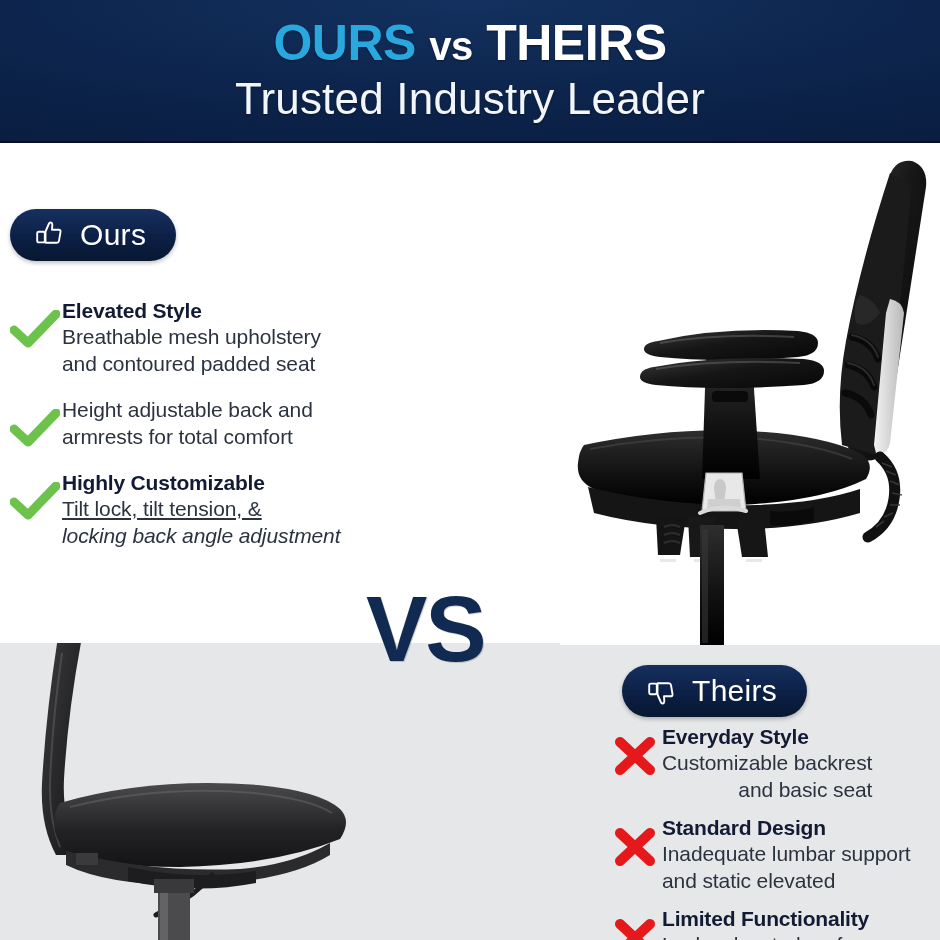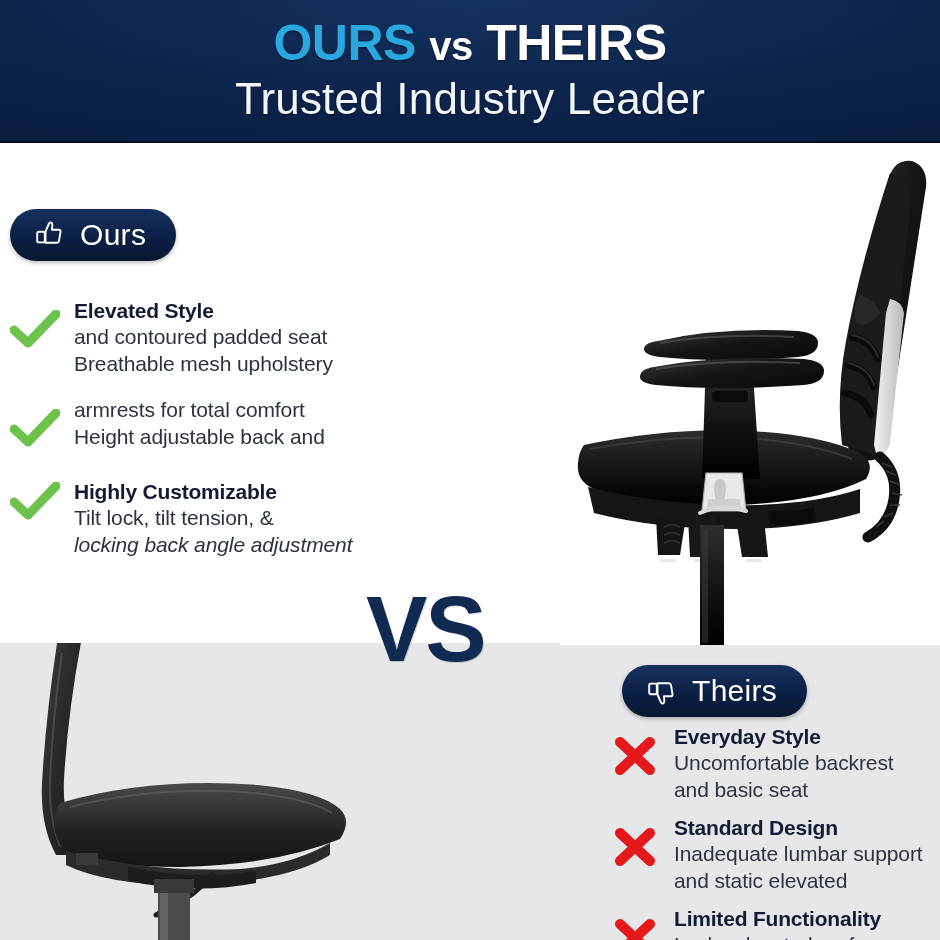--- a/index.html
+++ b/index.html
@@ -90,21 +90,21 @@
   .thumb-icon { width:32px; height:32px; display:block; flex:0 0 auto; }
 
   
   .feature-list { position:absolute; }
   .list-ours   { left:8px;  top:296px;  width:400px; }
   .list-theirs { left:608px; top:722px; width:340px; }
 
   .feature {
     display:flex;
     align-items:flex-start;
-    gap:12px;
+    gap:0;
   }
   .list-ours   .feature { margin-bottom:17px; }
   .list-theirs .feature { margin-bottom:9px; }
 
   .mark {
     flex:0 0 auto;
     width:54px;
     display:flex;
     justify-content:center;
     padding-top:14px;
@@ -318,64 +318,64 @@
   <div class="feature-list list-ours">
 
     <div class="feature">
       <span class="mark">
         <svg width="50" height="40" viewBox="0 0 50 40" xmlns="http://www.w3.org/2000/svg">
           <path d="M4 20 L18 33 L46 4" fill="none" stroke="#6cc24a" stroke-width="9" stroke-linecap="round" stroke-linejoin="round"></path>
         </svg>
       </span>
       <span class="feature-text">
         <span class="feature-title" style="display: block;">Elevated Style</span>
+        <span class="feature-desc" style="display: block;">Breathable mesh upholstery</span>
         <span class="feature-desc" style="display: block;">and contoured padded seat</span>
-        <span class="feature-desc" style="display: block;">Breathable mesh upholstery</span>
       </span>
     </div>
 
     <div class="feature">
       <span class="mark">
         <svg width="50" height="40" viewBox="0 0 50 40" xmlns="http://www.w3.org/2000/svg">
           <path d="M4 20 L18 33 L46 4" fill="none" stroke="#6cc24a" stroke-width="9" stroke-linecap="round" stroke-linejoin="round"></path>
         </svg>
       </span>
       <span class="feature-text">
+        <span class="feature-desc" style="display: block;">Height adjustable back and</span>
         <span class="feature-desc" style="display: block;">armrests for total comfort</span>
-        <span class="feature-desc" style="display: block;">Height adjustable back and</span>
       </span>
     </div>
 
     <div class="feature">
       <span class="mark">
         <svg width="50" height="40" viewBox="0 0 50 40" xmlns="http://www.w3.org/2000/svg">
           <path d="M4 20 L18 33 L46 4" fill="none" stroke="#6cc24a" stroke-width="9" stroke-linecap="round" stroke-linejoin="round"></path>
         </svg>
       </span>
       <span class="feature-text">
-        <span class="feature-title" style="display: block; margin-top: 9px;">Highly Customizable</span>
-        <span class="feature-desc" style="display: block;">Tilt lock, tilt tension, &amp;</span>
+        <span class="feature-title" style="display: block;">Highly Customizable</span>
+        <span class="feature-desc" style="display: block; text-decoration: underline;">Tilt lock, tilt tension, &amp;</span>
         <span class="feature-desc" style="display: block; font-style: italic;">locking back angle adjustment</span>
       </span>
     </div>
 
   </div>
 
   <div class="feature-list list-theirs">
 
     <div class="feature">
       <span class="mark">
         <svg width="46" height="40" viewBox="0 0 46 40" xmlns="http://www.w3.org/2000/svg">
           <path d="M8 6 L38 34 M38 6 L8 34" fill="none" stroke="#e5191b" stroke-width="10" stroke-linecap="round"></path>
         </svg>
       </span>
       <span class="feature-text">
         <span class="feature-title" style="display: block;">Everyday Style</span>
-        <span class="feature-desc" style="display: block;">Uncomfortable backrest</span>
-        <span class="feature-desc" style="display: block;">and basic seat</span>
+        <span class="feature-desc" style="display: block;">Customizable backrest</span>
+        <span class="feature-desc" style="display: block; text-align: right;">and basic seat</span>
       </span>
     </div>
 
     <div class="feature">
       <span class="mark">
         <svg width="46" height="40" viewBox="0 0 46 40" xmlns="http://www.w3.org/2000/svg">
           <path d="M8 6 L38 34 M38 6 L8 34" fill="none" stroke="#e5191b" stroke-width="10" stroke-linecap="round"></path>
         </svg>
       </span>
       <span class="feature-text">

